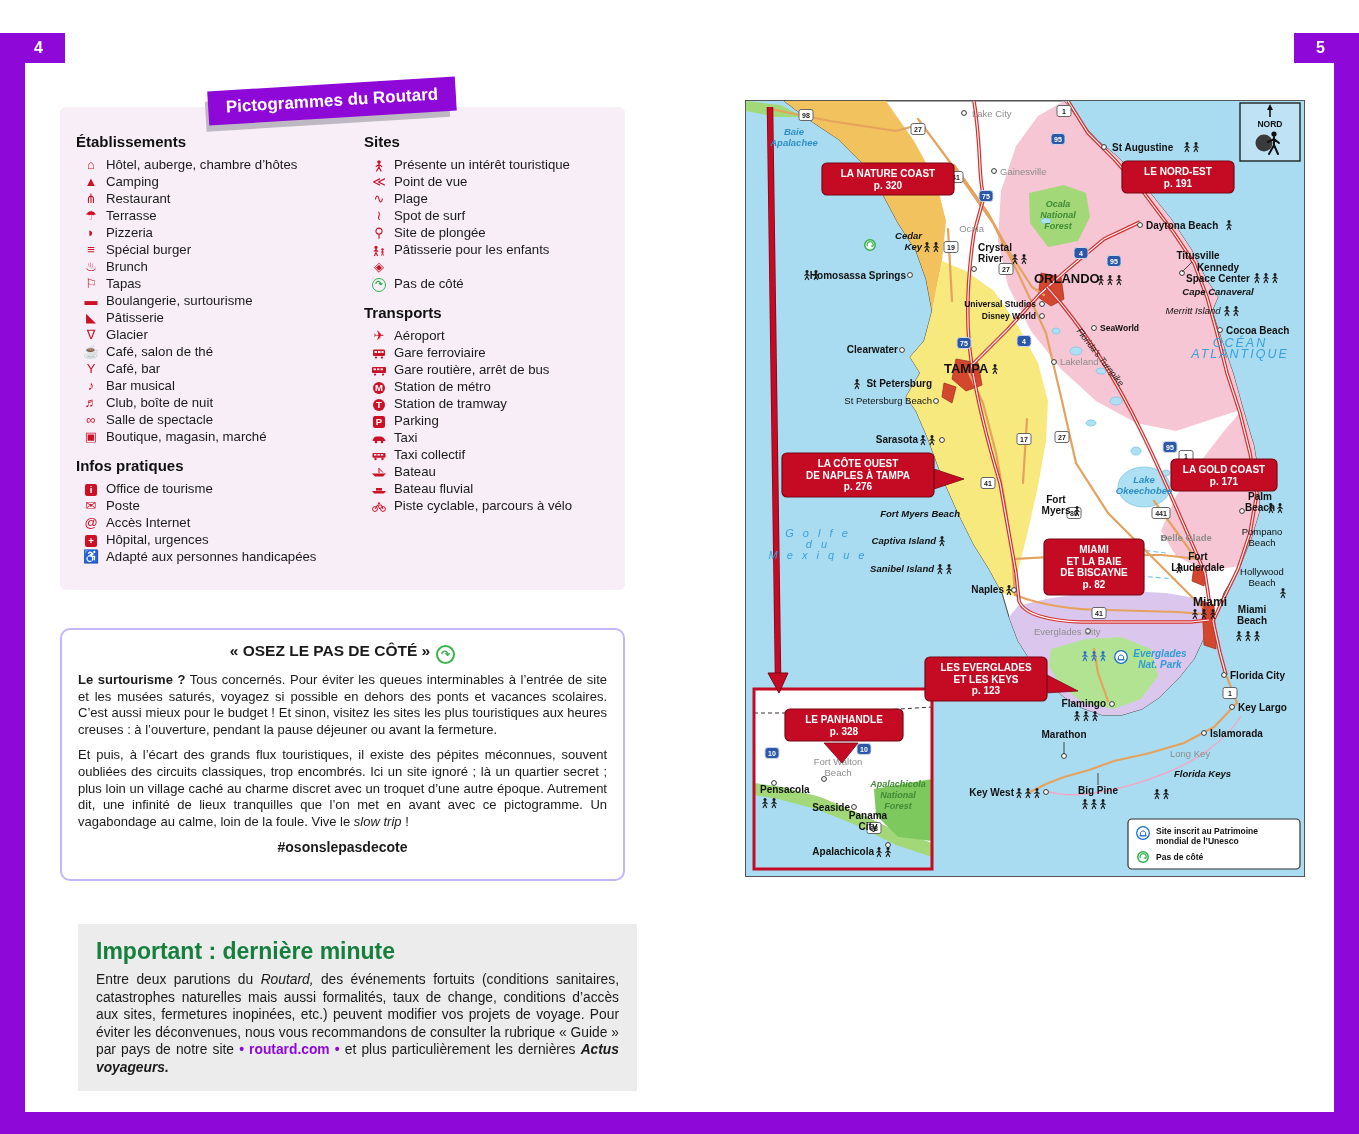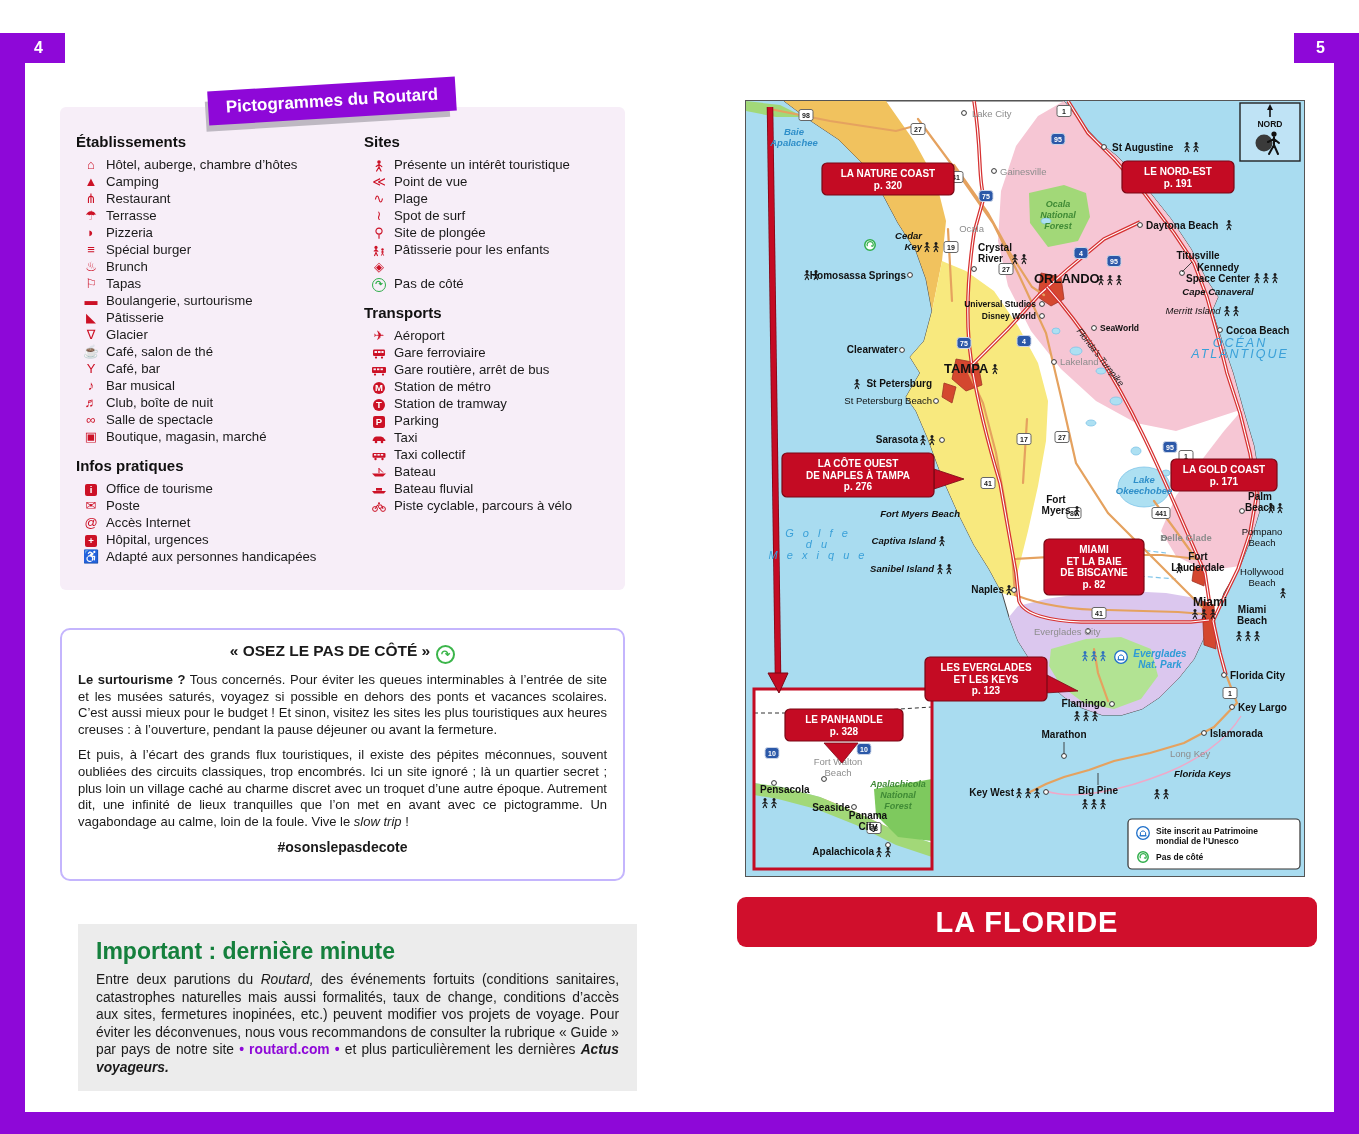--- a/index.html
+++ b/index.html
@@ -631,16 +631,13 @@
         <circle cx="528" cy="33" r="2.6" fill="#111"></circle>
         <path d="M528,36 L528,44 M528,38 L522,41 M528,38 L533,42 M528,44 L523,53 M528,44 L532,53" fill="none" stroke="#111" stroke-width="2" stroke-linecap="round"></path>
         <rect x="382" y="718" width="172" height="50" rx="4" fill="#fff" stroke="#333" stroke-width="1.2"></rect>
         <use href="#unesco" x="390" y="725" style="color:#1d6fc9"></use>
         <text x="410" y="733" class="leg-t"><tspan x="410" dy="0">Site inscrit au Patrimoine</tspan></text>
         <text x="410" y="743" class="leg-t"><tspan x="410" dy="0">mondial de l’Unesco</tspan></text>
         <use href="#sidestep" x="391" y="750"></use>
         <text x="410" y="759" class="leg-t"><tspan x="410" dy="0">Pas de côté</tspan></text>
       </svg></div>
 
-  <div id="floride-banner">
-    <span>LA FLORIDE</span>
-  </div>
 </div>
 
 </body></html>

